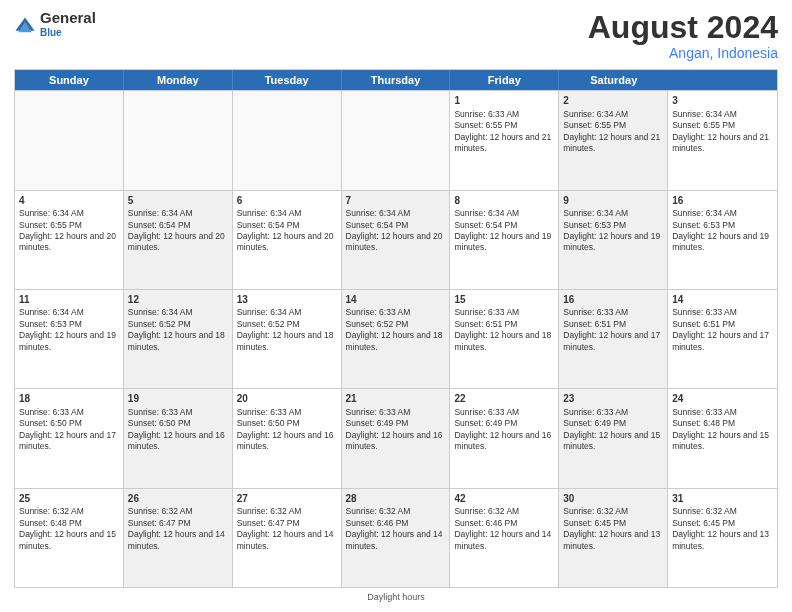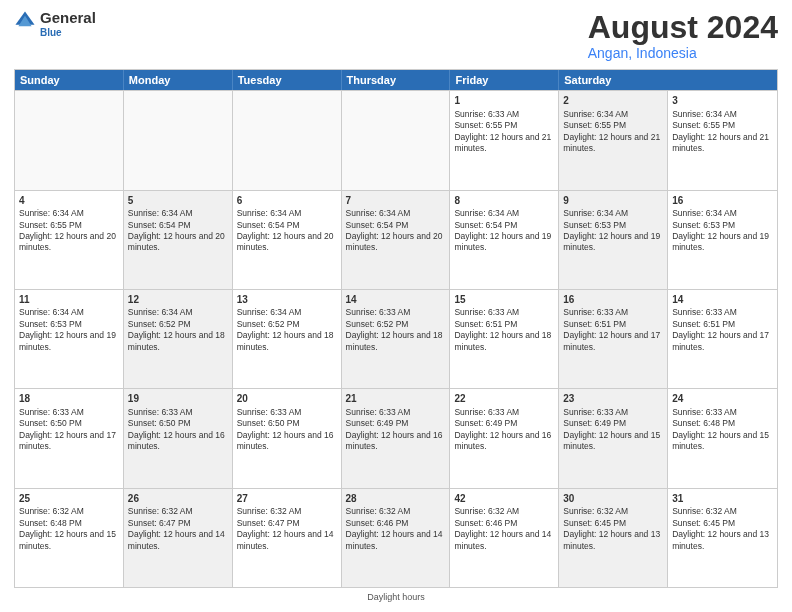--- a/index.html
+++ b/index.html
@@ -18,21 +18,21 @@
       flex-direction: column;
     }
     .header {
       display: flex;
       justify-content: space-between;
       align-items: flex-start;
       margin-bottom: 8px;
     }
     .logo {
       display: flex;
-      align-items: flex-start;
+      align-items: flex-end;
       gap: 4px;
     }
     .logo-text {
       display: flex;
       flex-direction: column;
       line-height: 1.1;
     }
     .logo-general {
       font-size: 15px;
       font-weight: bold;
@@ -41,21 +41,21 @@
     .logo-blue {
       font-size: 10px;
       font-weight: bold;
       color: #2a6db5;
     }
     .logo-icon {
       width: 22px;
       height: 22px;
     }
     .title-block {
-      text-align: left;
+      text-align: right;
     }
     .main-title {
       font-size: 32px;
       font-weight: bold;
       color: #333;
       line-height: 1.1;
     }
     .subtitle {
       font-size: 14px;
       color: #3b82f6;
@@ -70,21 +70,21 @@
       display: grid;
       grid-template-columns: repeat(7, 1fr);
       background: #2a6db5;
     }
     .cal-header-cell {
       color: #fff;
       font-size: 11px;
       font-weight: bold;
       padding: 4px 5px;
       border-right: 1px solid #4a85c4;
-      text-align: left;
+      text-align: center;
     }
     .cal-header-cell:last-child { border-right: none; }
     .cal-body {
       flex: 1;
       display: flex;
       flex-direction: column;
     }
     .cal-week {
       display: grid;
       grid-template-columns: repeat(7, 1fr);

